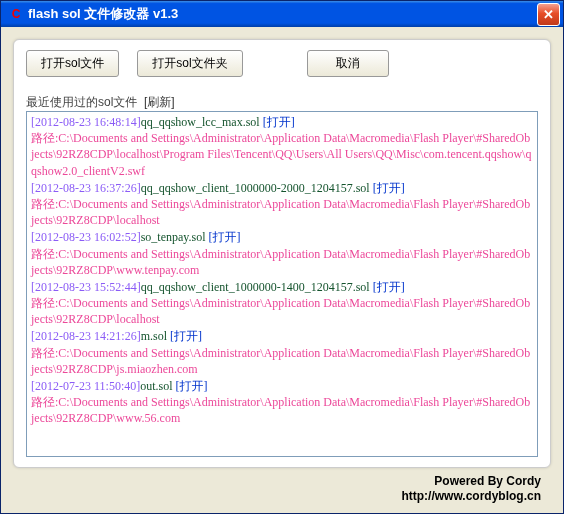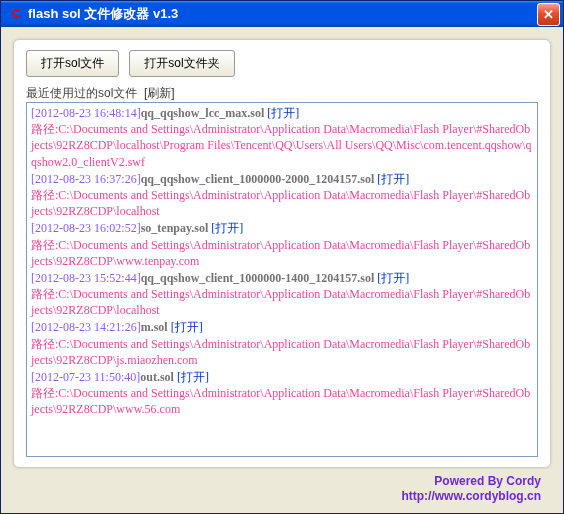--- a/index.html
+++ b/index.html
@@ -3,49 +3,50 @@
 <meta charset="utf-8">
 <style>
 body{margin:0;font-family:"Microsoft YaHei",SimSun,Arial,sans-serif;font-size:12px;background:#d4d0c8}
 .window{width:564px;height:514px;position:relative;background:#ece9d8;border:1px solid #0a246a;box-sizing:border-box}
 .titlebar{height:26px;background:linear-gradient(to bottom,#3b8ee8 0%,#0054e3 10%,#0054e3 85%,#003fa8 100%);display:flex;align-items:center;padding:0 3px;color:#fff;font-weight:bold}
 .titlebar .icon{width:16px;height:16px;margin:0 4px;display:flex;align-items:center;justify-content:center;color:#e00;font-weight:bold;font-family:Arial}
 .titlebar .title{flex:1;font-size:13px}
 .close-btn{width:21px;height:21px;background:linear-gradient(to bottom,#f5a090,#e74d28 45%,#c0391a);border:1px solid #fff;border-radius:3px;color:#fff;display:flex;align-items:center;justify-content:center;font-family:Arial;font-weight:bold;cursor:pointer;font-size:13px}
 .client{padding:12px 12px 8px 12px;box-sizing:border-box;height:calc(100% - 26px);display:flex;flex-direction:column}
 .panel{background:#fff;border:1px solid #ccc;border-radius:6px;flex:1;padding:10px 12px;display:flex;flex-direction:column;box-sizing:border-box;box-shadow:0 0 3px rgba(0,0,0,.15)}
-.btnrow{display:flex;gap:10px;margin-bottom:8px}
+.btnrow{display:flex;gap:18px;margin-bottom:17px}
 .btn{padding:4px 14px;background:linear-gradient(#fff,#ece9d8);border:1px solid #999;border-radius:3px;cursor:pointer;font-size:12px;font-family:inherit}
 .spacer{width:28px}
 .recent-label{color:#444;}
 .refresh{color:#333}
 .listbox{flex:1;border:1px solid #7f9db9;background:#fff;overflow-y:scroll;padding:2px 4px;font-size:12px;line-height:1.35;font-family:Tahoma,SimSun}
 .entry{margin-bottom:1px;word-break:break-all}
 .ts{color:#8b5cf6}
-.fn{font-weight:bold;color:#737373}
+.fn{font-weight:normal;color:#14532d}
 .open-link{color:#0033cc;cursor:pointer}
 .path{color:#ec4899}
-.footer{text-align:right;padding:6px 10px 0 0;color:#6d28d9;font-weight:bold;line-height:1.3}
+.footer{text-align:right;padding:6px 10px 0 0;color:#000000;font-weight:bold;line-height:1.3}
 .footer .url{font-weight:bold}
 </style>
 </head>
 <body>
 
 <div class="window">
   <div class="titlebar">
     <span class="icon">C</span>
     <span class="title">flash sol 文件修改器 v1.3</span>
     <div class="close-btn">✕</div>
   </div>
   <div class="client">
     <div class="panel">
       <div class="btnrow">
         <button class="btn">打开sol文件</button>
         <button class="btn">打开sol文件夹</button>
         <span class="spacer"></span>
+        <button class="btn" style="padding:4px 28px">取消</button>
       </div>
       <div class="recent-label">
         <span>最近使用过的sol文件</span>
         &nbsp;<span class="refresh">[刷新]</span>
       </div>
       <div class="listbox" id="listbox">
           <div class="entry">
             <div><span class="ts">[2012-08-23 16:48:14]</span><span class="fn">qq_qqshow_lcc_max.sol</span><span class="open-link"> [打开]</span></div>
             <div class="path">路径:C:\Documents and Settings\Administrator\Application Data\Macromedia\Flash Player\#SharedObjects\92RZ8CDP\localhost\Program Files\Tencent\QQ\Users\All Users\QQ\Misc\com.tencent.qqshow\qqshow2.0_clientV2.swf</div>
           </div>

